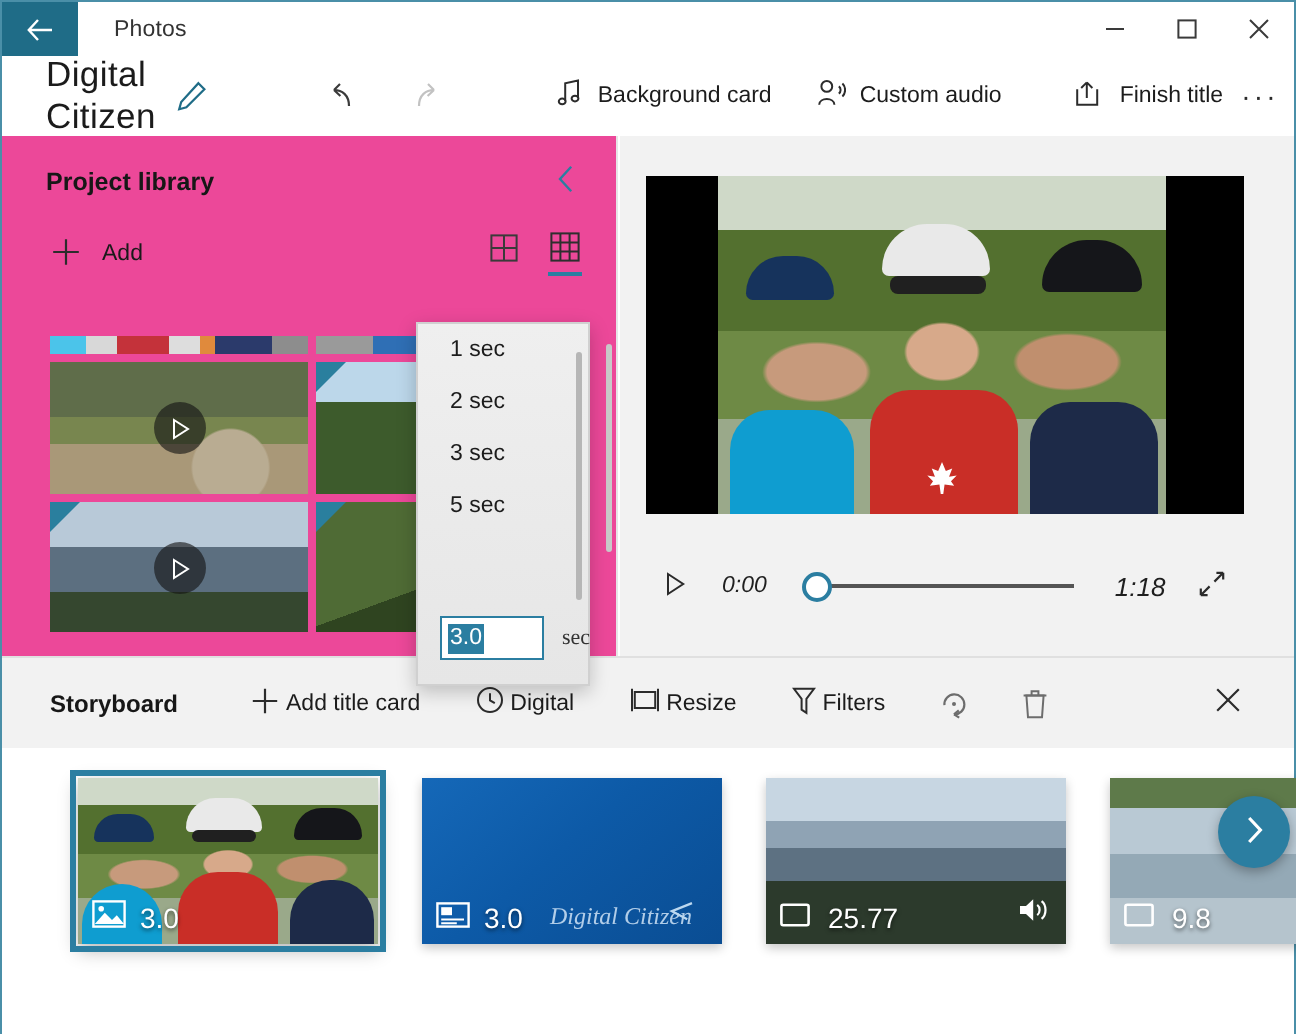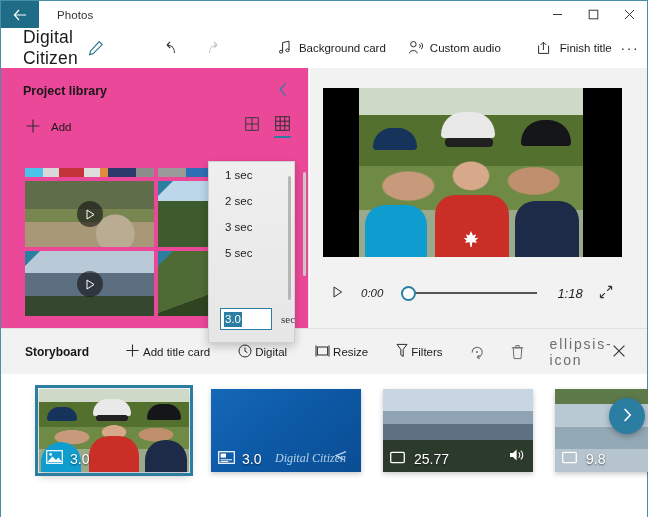--- a/index.html
+++ b/index.html
@@ -500,21 +500,20 @@
         </svg>
     </span>
 
     <span class="sb-icononly">
       <svg width="13" height="16" viewBox="0 0 13 16">
           <path d="M2.2 3.8 H10.8 L10 14.6 H3 Z" fill="none" stroke="#6d6d6d" stroke-width="1"></path>
           <path d="M.8 3.8 H12.2 M4.8 3.8 V1.6 H8.2 V3.8" stroke="#6d6d6d" stroke-width="1" fill="none"></path>
         </svg>
     </span>
 
-    <span class="sb-icononly" style="letter-spacing:1.8px; font-size:14px; color:#6d6d6d;">ellipsis-icon</span>
 
     <span class="sb-item sb-removeall">
       <span>
         <svg width="14" height="14" viewBox="0 0 14 14">
             <path d="M1.6 1.6 L12.4 12.4 M12.4 1.6 L1.6 12.4" stroke="#2c2c2c" stroke-width="1.1"></path>
           </svg>
       </span>
 
     </span>
   </div>

